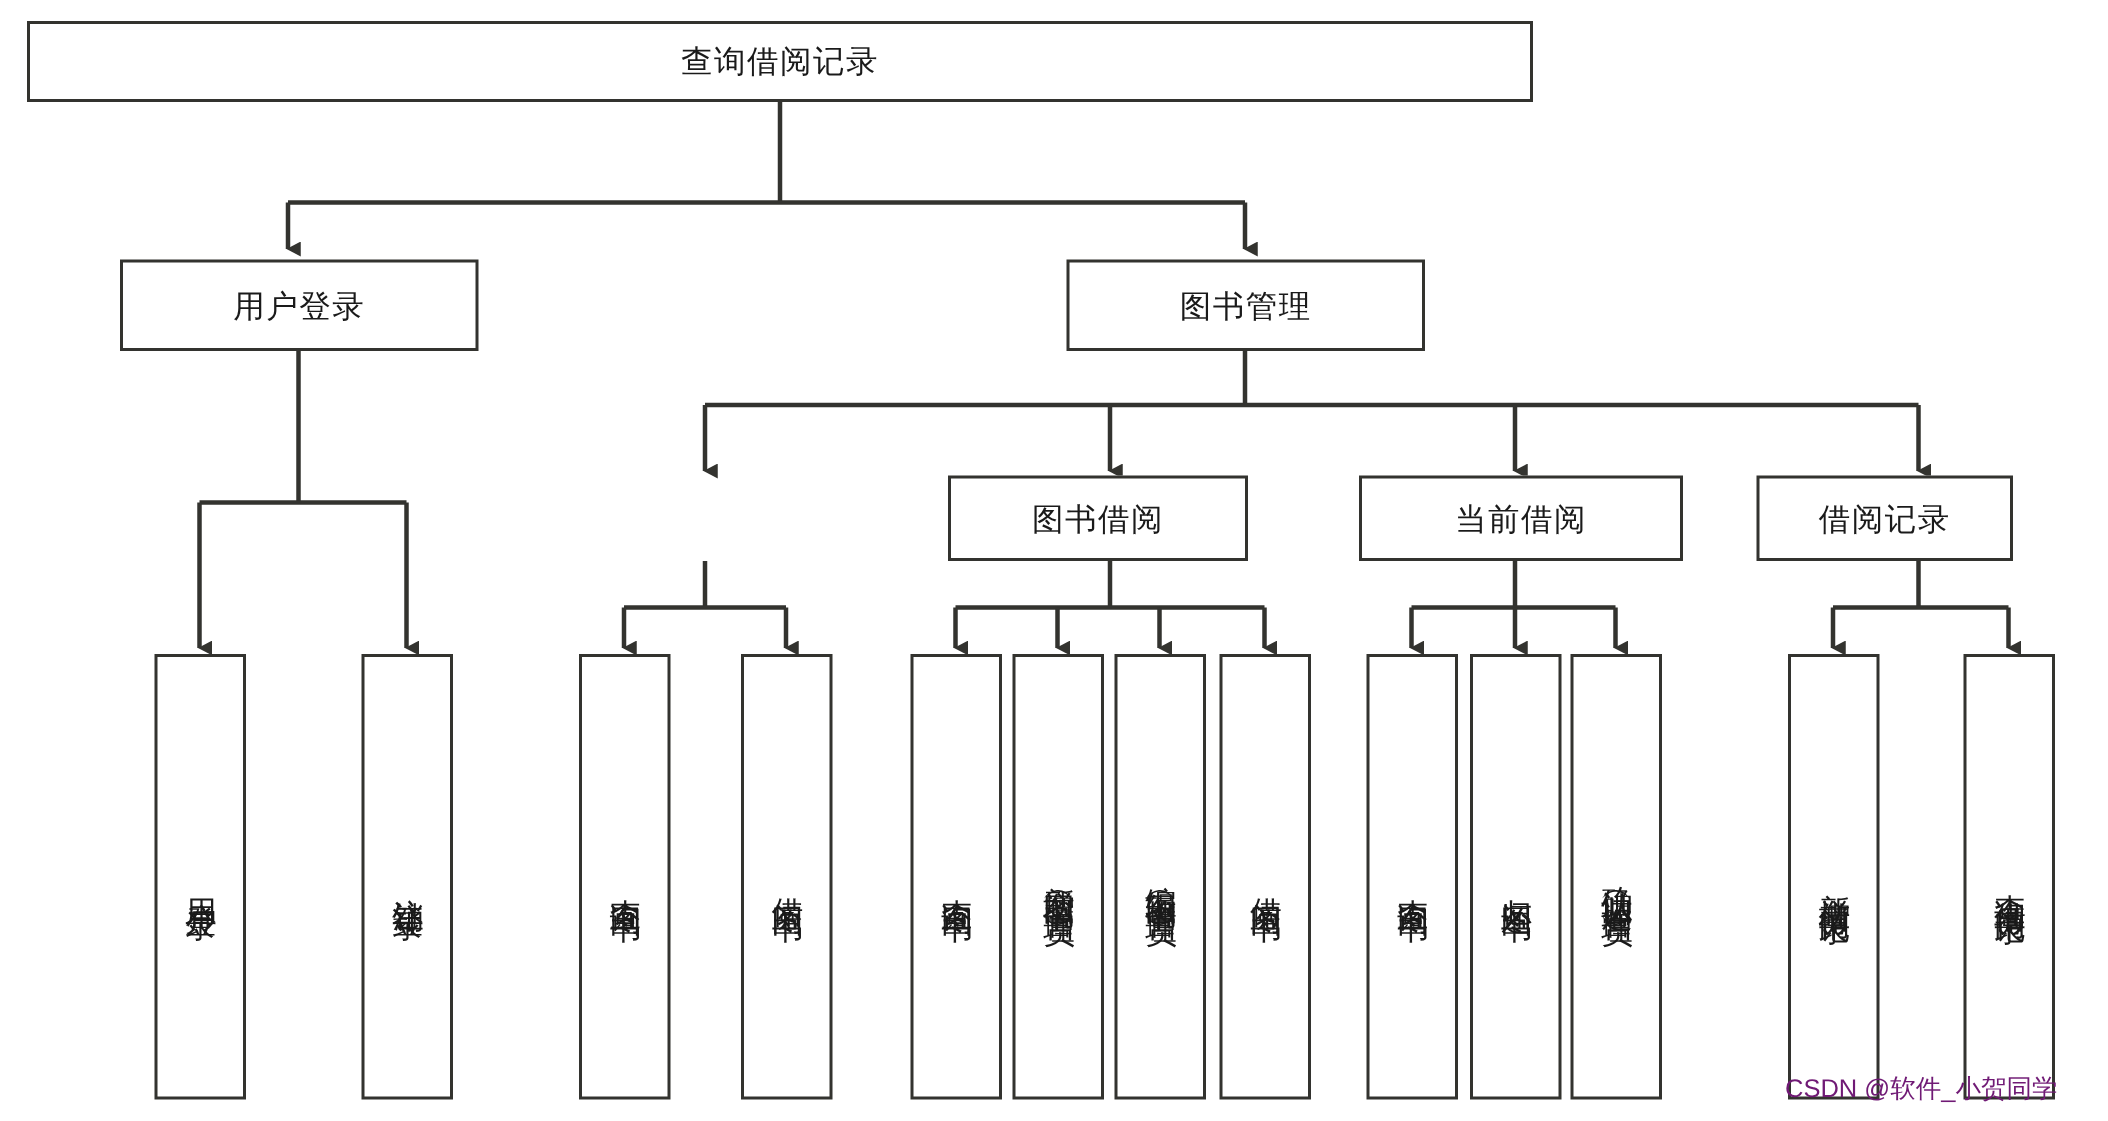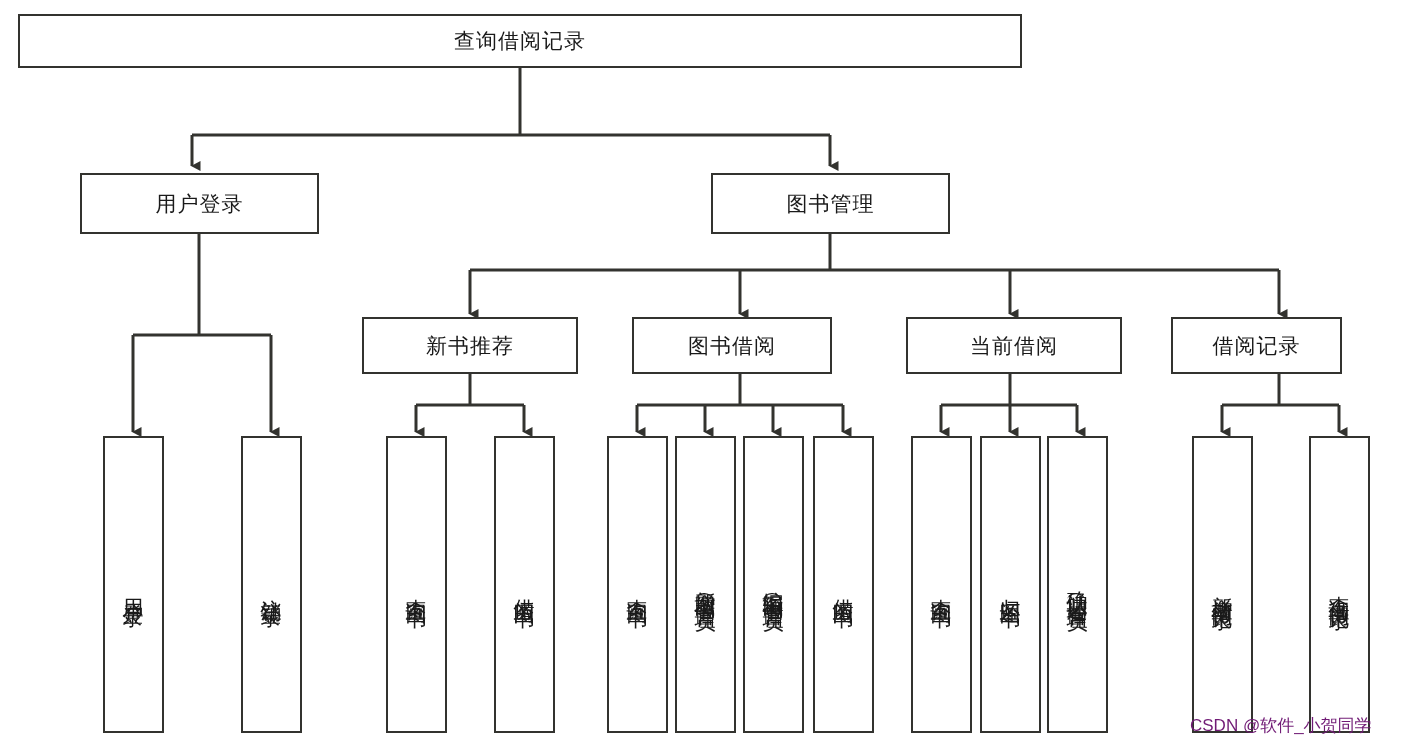--- a/index.html
+++ b/index.html
@@ -120,23 +120,20 @@
     <span class="label">查询借阅记录</span>
   </div>
 
   <div class="node horiz" style="left:80px; top:173px; width:239px; height:61px;">
     <span class="label">用户登录</span>
   </div>
   <div class="node horiz" style="left:711px; top:173px; width:239px; height:61px;">
     <span class="label">图书管理</span>
   </div>
 
-  <div class="node horiz" style="left:362px; top:317px; width:216px; height:57px;">
-    <span class="label">新书推荐</span>
-  </div>
   <div class="node horiz" style="left:632px; top:317px; width:200px; height:57px;">
     <span class="label">图书借阅</span>
   </div>
   <div class="node horiz" style="left:906px; top:317px; width:216px; height:57px;">
     <span class="label">当前借阅</span>
   </div>
   <div class="node horiz" style="left:1171px; top:317px; width:171px; height:57px;">
     <span class="label">借阅记录</span>
   </div>
 

